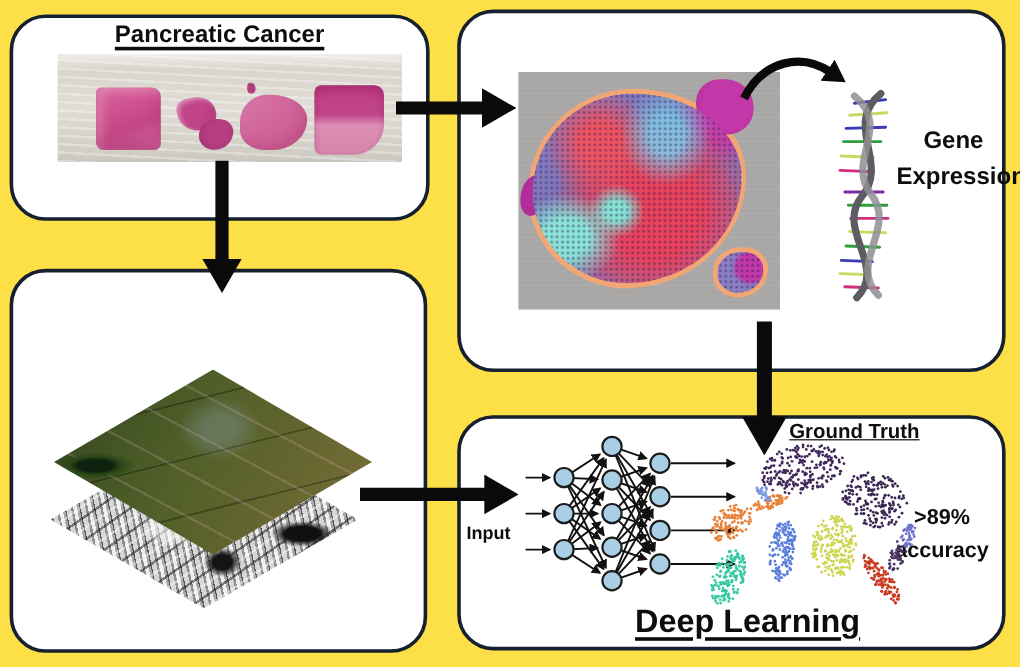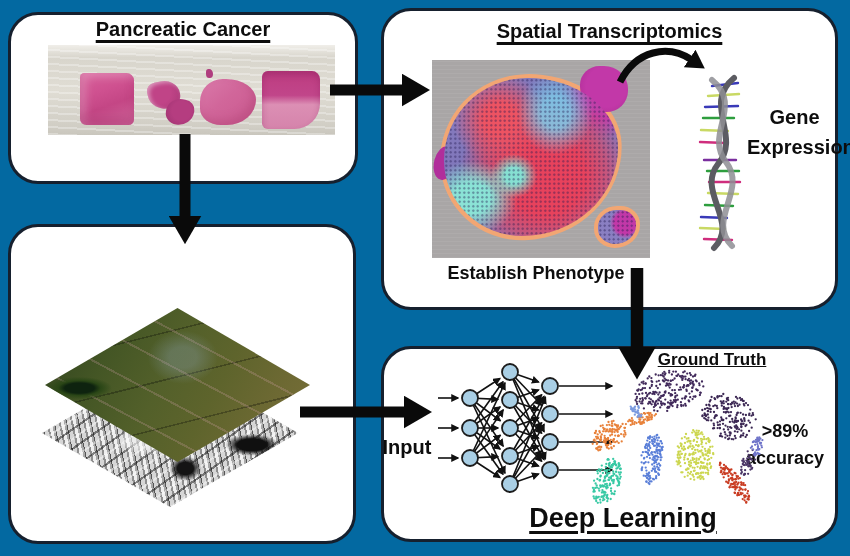--- a/index.html
+++ b/index.html
@@ -1,33 +1,33 @@
 <!DOCTYPE html>
 <html><head>
 <meta charset="utf-8">
 <style>
   html,body{margin:0;padding:0;background:#ffffff;}
-  #canvas{position:relative;width:850px;height:556px;background:#0369a1;overflow:hidden;
+  #canvas{position:relative;width:850px;height:556px;background:#fde047;overflow:hidden;
           font-family:"Liberation Sans",sans-serif;color:#0d0d0d;}
   .panel{position:absolute;background:#ffffff;border:3px solid #16202e;border-radius:30px;box-sizing:border-box;}
   #panel-pancreatic{left:8px;top:12px;width:350px;height:172px;}
   #panel-spatial{left:381px;top:8px;width:457px;height:302px;}
   #panel-microscopy{left:8px;top:224px;width:348px;height:320px;}
   #panel-deep{left:381px;top:346px;width:457px;height:196px;}
 
   .ttl{position:absolute;font-weight:bold;text-align:center;z-index:3;}
   .und{text-decoration:underline;text-decoration-thickness:2.5px;text-underline-offset:4px;}
   #t-pancreatic{left:8px;width:350px;top:18px;font-size:20px;}
   #t-spatial{left:381px;width:457px;top:20px;font-size:20px;}
   #t-method{left:28px;width:308px;top:250px;font-size:17.5px;line-height:1.32;}
   #t-labelfree{left:8px;width:348px;top:509px;font-size:20px;}
   #t-deep{left:381px;width:484px;top:503px;font-size:27px;}
   #t-phenotype{left:424px;width:224px;top:263px;font-size:18px;}
   #t-gene{left:747px;width:95px;top:102px;font-size:20px;line-height:1.5;}
-  #t-input{left:378px;width:58px;top:436px;font-size:20px;}
+  #t-input{left:378px;width:58px;top:436px;font-size:15px;}
   #t-ground{left:650px;width:124px;top:350px;font-size:17px;text-decoration:underline;}
   #t-acc{left:737px;width:96px;top:418px;font-size:18px;line-height:1.5;}
 
   
   #photo{position:absolute;left:48px;top:45px;width:287px;height:90px;z-index:2;
     background:
       repeating-linear-gradient(3deg, rgba(255,255,255,.30) 0 2px, transparent 2px 7px),
       linear-gradient(180deg,#f0eee9 0%,#d8d5cc 14%,#e0ddd4 50%,#d1cec5 90%,#c9c6bd 100%);}
   .tp{position:absolute;}
   #tp1{left:32px;top:28px;width:54px;height:52px;border-radius:8% 14% 10% 12%;
@@ -111,22 +111,20 @@
 <body>
 
 <div id="canvas">
 
   <div class="panel" id="panel-pancreatic"></div>
   <div class="panel" id="panel-spatial"></div>
   <div class="panel" id="panel-microscopy"></div>
   <div class="panel" id="panel-deep"></div>
 
   <div class="ttl und" id="t-pancreatic">Pancreatic Cancer</div>
-  <div class="ttl und" id="t-spatial">Spatial Transcriptomics</div>
-  <div class="ttl" id="t-phenotype">Establish Phenotype</div>
   <div class="ttl" id="t-gene">Gene Expression</div>
   <div class="ttl" id="t-input">Input</div>
   <div class="ttl" id="t-ground">Ground Truth</div>
   <div class="ttl" id="t-acc">&gt;89% accuracy</div>
   <div class="ttl und" id="t-deep">Deep Learning</div>
 
   <div id="photo">
     <div class="tp" id="tp1"></div>
     <div class="tp" id="tp2a"></div>
     <div class="tp" id="tp2b"></div>

